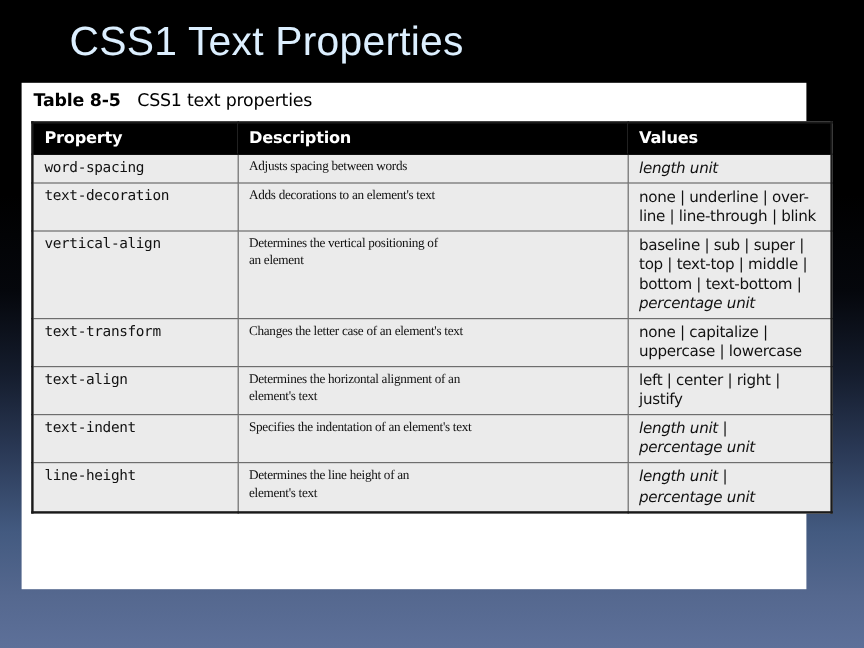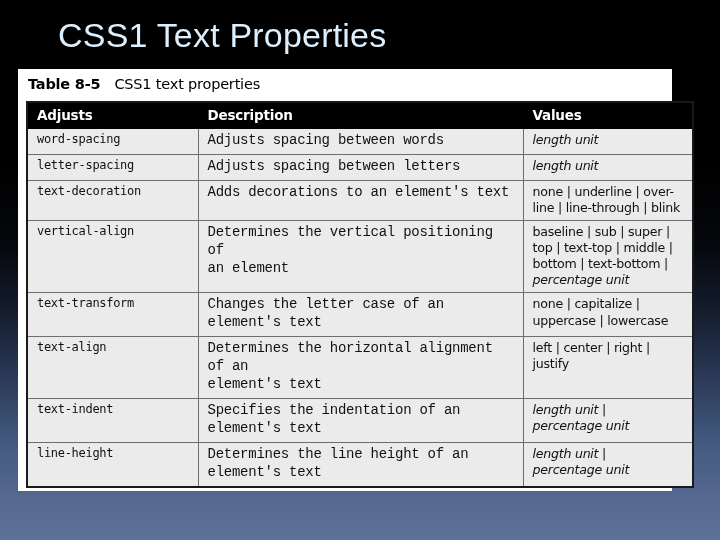--- a/index.html
+++ b/index.html
@@ -120,22 +120,22 @@
     color: #111111;
   }
 
   .cell-prop {
     font-family: "DejaVu Sans Mono", monospace;
     font-size: 12px;
     letter-spacing: -0.3px;
     white-space: nowrap;
   }
   .cell-desc {
-    font-family: Liberation Mono, monospace;
-    font-size: 14px;
+    font-family: Liberation Serif, serif;
+    font-size: 11px;
     line-height: 1.28;
     letter-spacing: -0.25px;
   }
   .cell-vals {
     font-family: "DejaVu Sans", sans-serif;
     font-size: 12.6px;
     line-height: 1.28;
     letter-spacing: -0.25px;
   }
   .cell-vals.italic {
@@ -165,45 +165,36 @@
     </div>
 
     <table id="props-table">
       <colgroup>
         <col class="c-prop">
         <col class="c-desc">
         <col class="c-vals">
       </colgroup>
       <thead>
         <tr>
-          <th class="hdr-prop">Adjusts</th>
+          <th class="hdr-prop">Property</th>
           <th class="hdr-desc">Description</th>
           <th class="hdr-vals">Values</th>
         </tr>
       </thead>
       <tbody id="table-body">
           <tr>
             <td class="cell-prop">word-spacing</td>
             <td class="cell-desc">
               <span>Adjusts spacing between words</span>
             </td>
             <td class="cell-vals italic">
               <span>length unit</span>
             </td>
           </tr>
           <tr>
-            <td class="cell-prop">letter-spacing</td>
-            <td class="cell-desc">
-              <span>Adjusts spacing between letters</span>
-            </td>
-            <td class="cell-vals italic">
-              <span>length unit</span>
-            </td>
-          </tr>
-          <tr>
             <td class="cell-prop">text-decoration</td>
             <td class="cell-desc">
               <span>Adds decorations to an element's text</span>
             </td>
             <td class="cell-vals">
               <span>none | underline | over-</span>
               <span>line | line-through | blink</span>
             </td>
           </tr>
           <tr>

